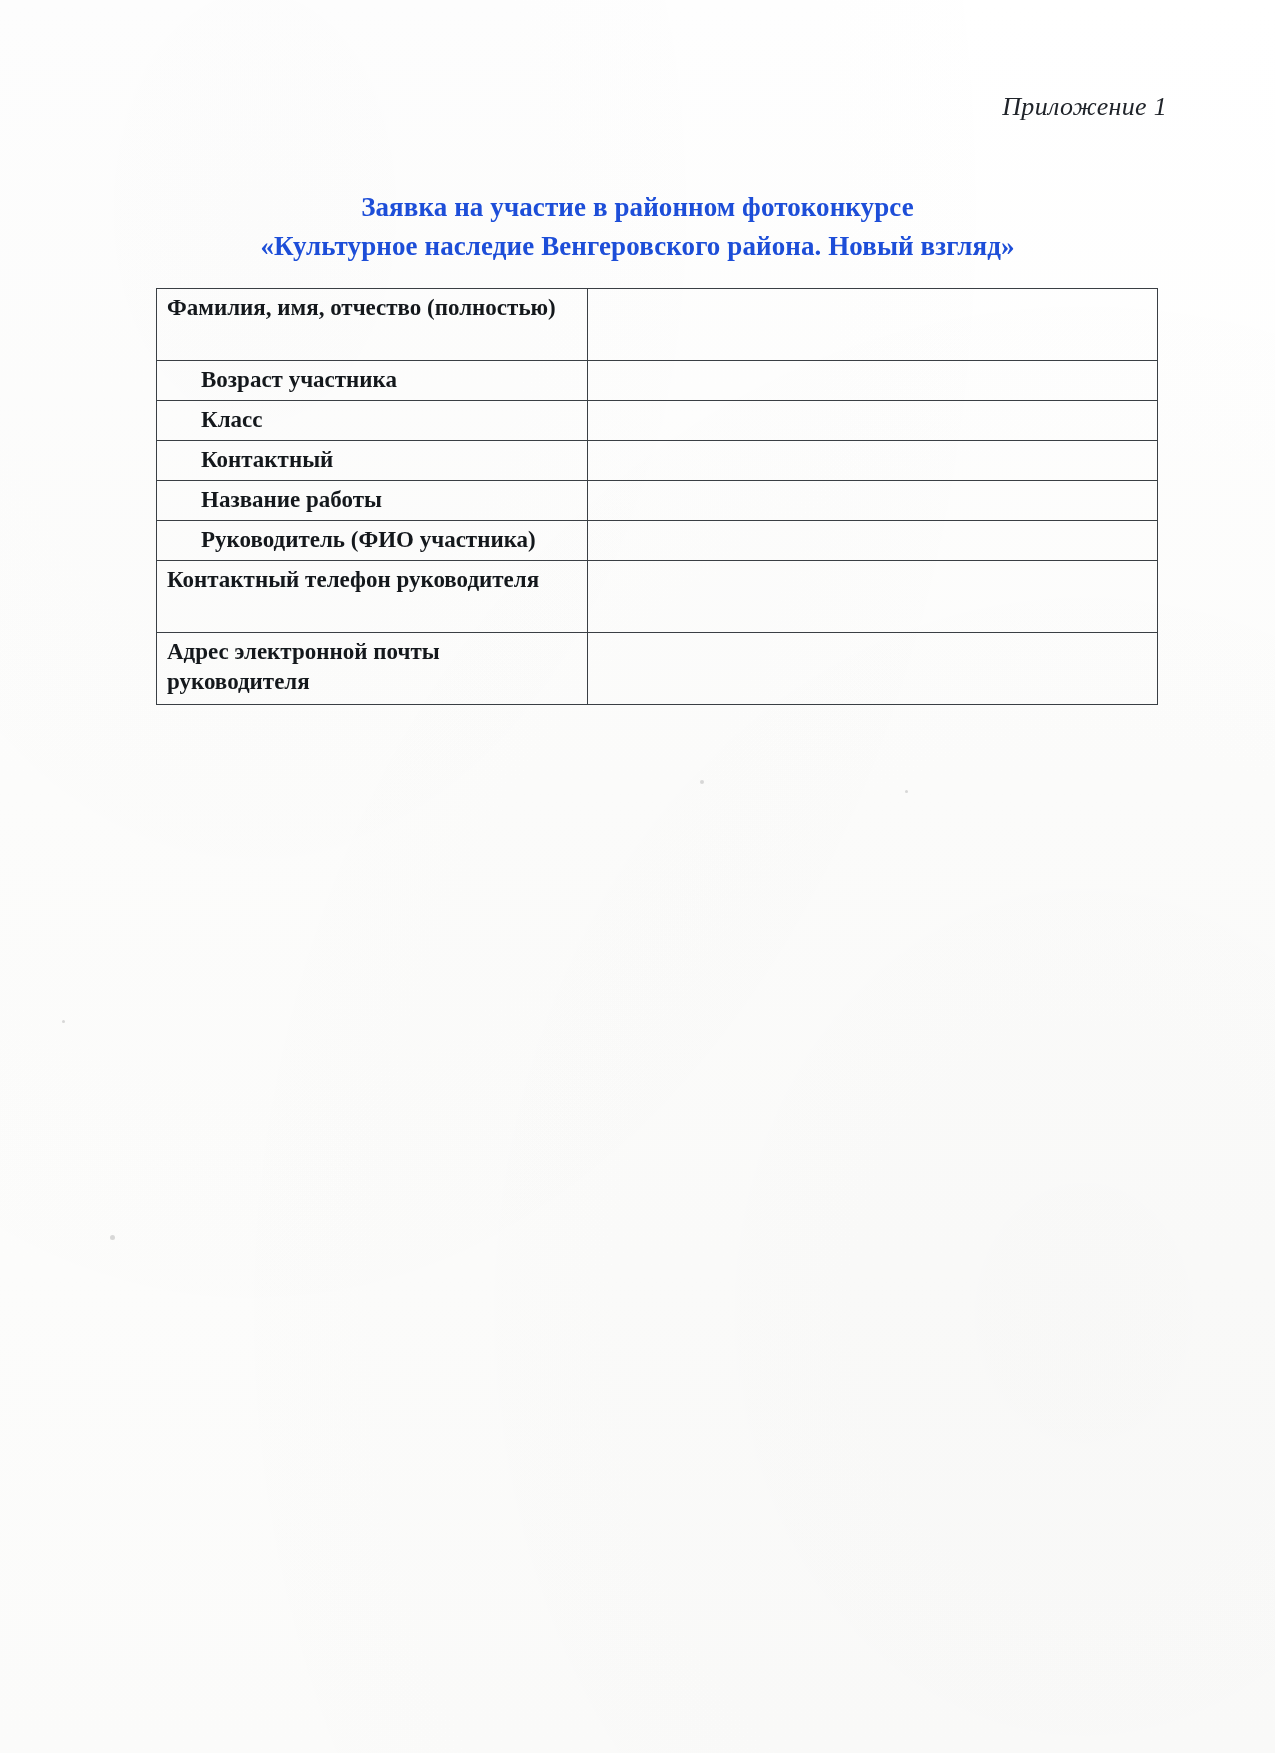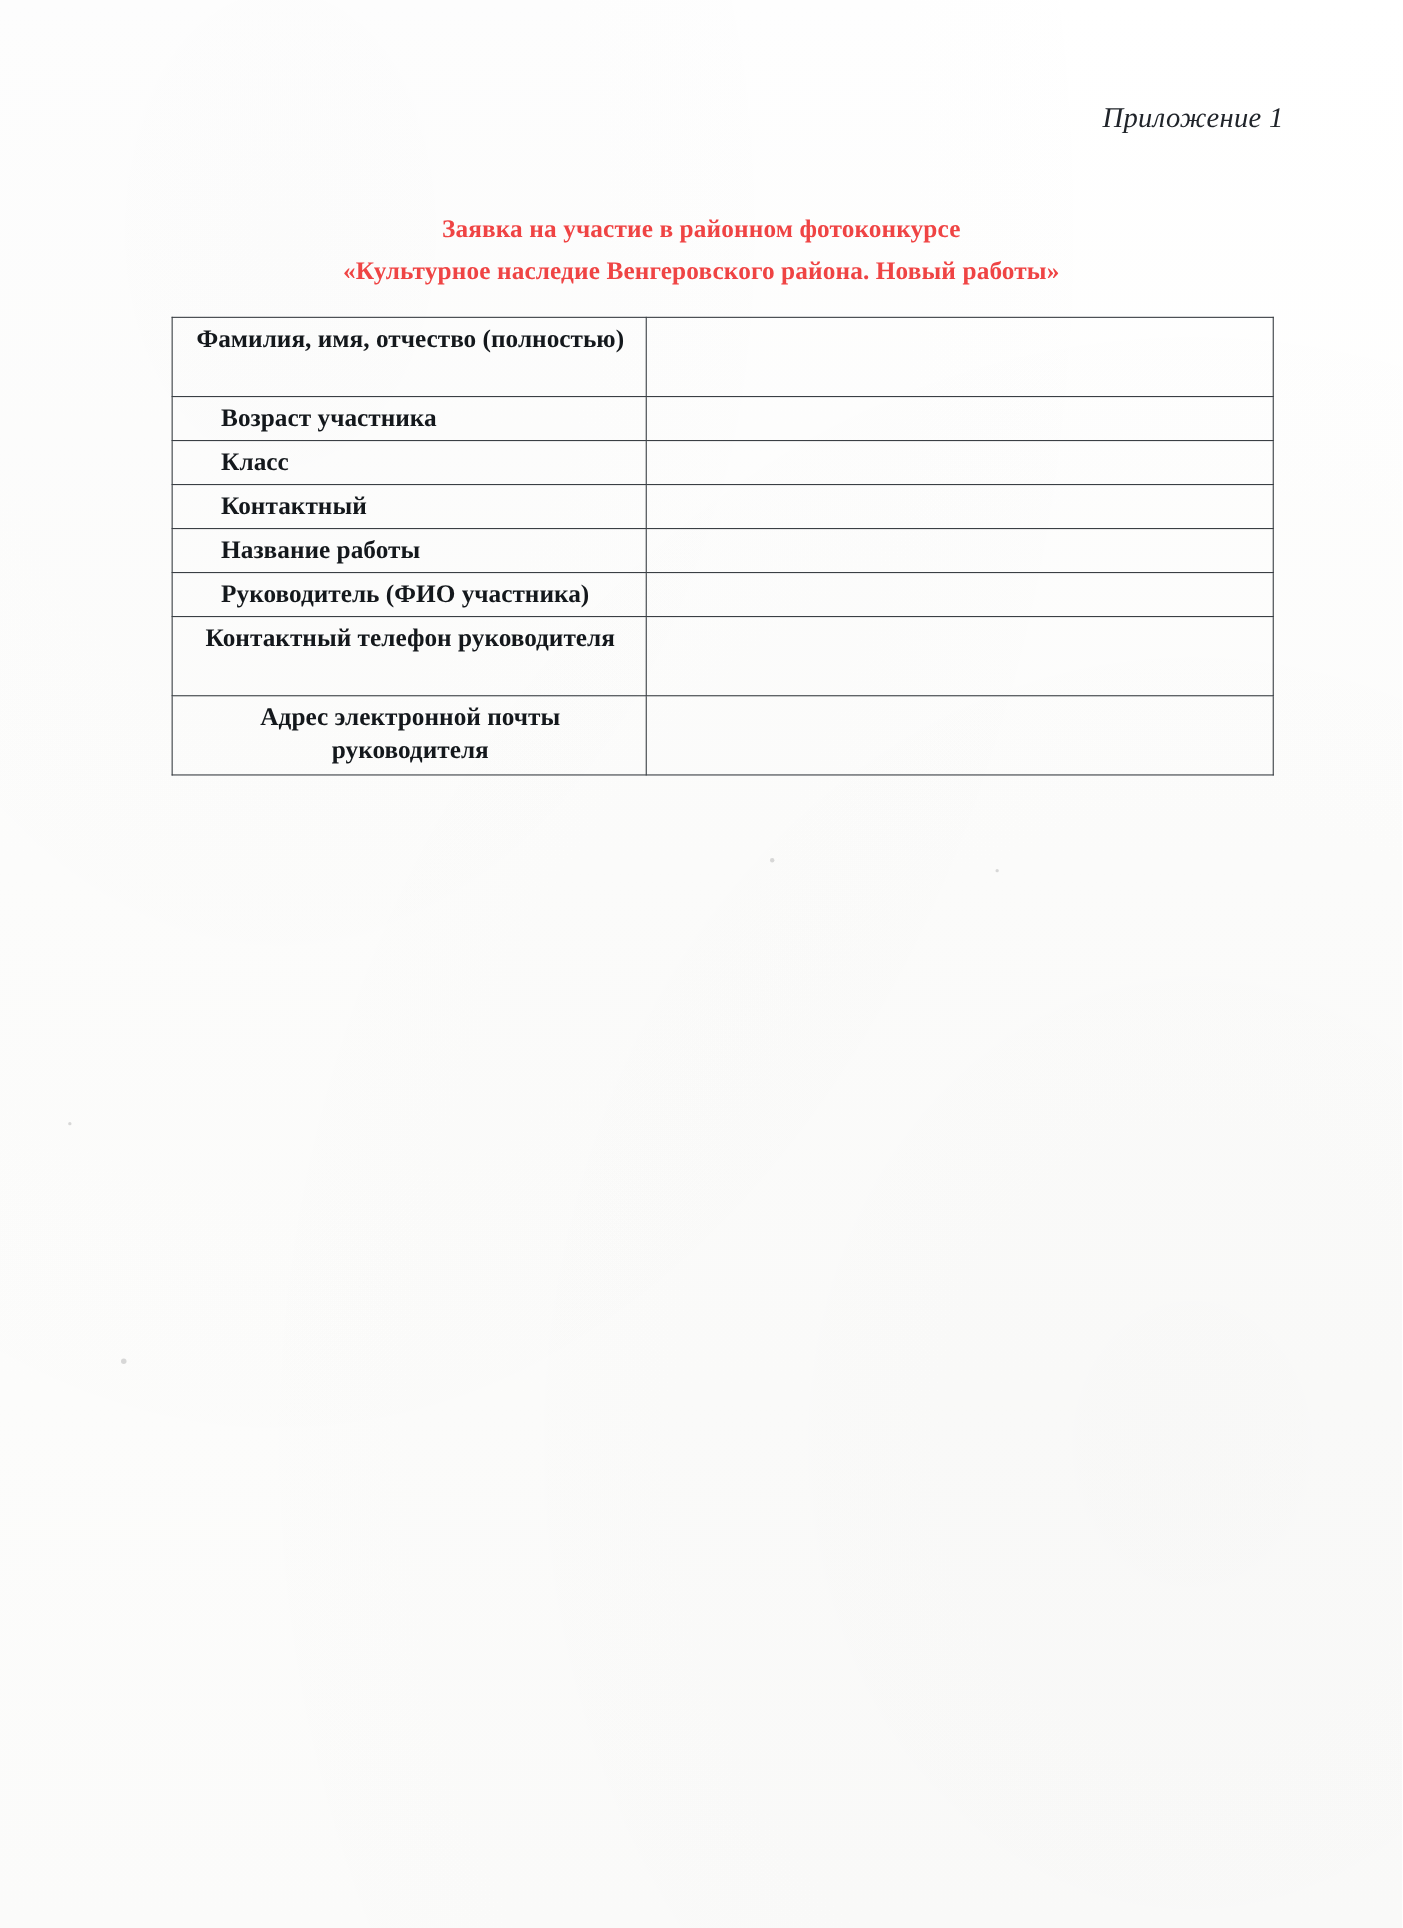--- a/index.html
+++ b/index.html
@@ -41,23 +41,23 @@
   }
   .title-block {
     position: absolute;
     top: 188px;
     left: 0;
     width: 1275px;
     text-align: center;
   }
   .title-line {
     font-weight: bold;
-    font-size: 23px;
+    font-size: 27px;
     line-height: 39px;
-    color: #ef4444;
+    color: #1d4ed8;
     letter-spacing: 0.1px;
   }
   .form-table {
     position: absolute;
     top: 288px;
     left: 156px;
     width: 963px;
     border-collapse: collapse;
     table-layout: fixed;
   }
@@ -70,41 +70,41 @@
   }
   .form-table td.label {
     width: 412px;
     font-weight: bold;
     color: #14181c;
   }
   .form-table td.value {
     width: 551px;
     color: #2a2a2a;
   }
-  .row-tall td { height: 62px; text-align: center; }
+  .row-tall td { height: 62px; }
   .row-short td { height: 30px; padding-left: 44px; }
   
   .speck {
     position: absolute;
     background: #b9b9b9;
     opacity: .55;
     border-radius: 50%;
   }
 </style>
 </head>
 <body>
 
 <div class="page">
   <div class="paper-noise"></div>
 
   <div class="appendix">Приложение 1</div>
 
   <div class="title-block">
     <div class="title-line">Заявка на участие в районном фотоконкурсе</div>
-    <div class="title-line">«Культурное наследие Венгеровского района. Новый работы»</div>
+    <div class="title-line">«Культурное наследие Венгеровского района. Новый взгляд»</div>
   </div>
 
   <table class="form-table">
     <tbody>
       <tr class="row-tall">
         <td class="label">Фамилия, имя, отчество (полностью)</td>
         <td class="value"></td>
       </tr>
       <tr class="row-short">
         <td class="label">Возраст участника</td>

